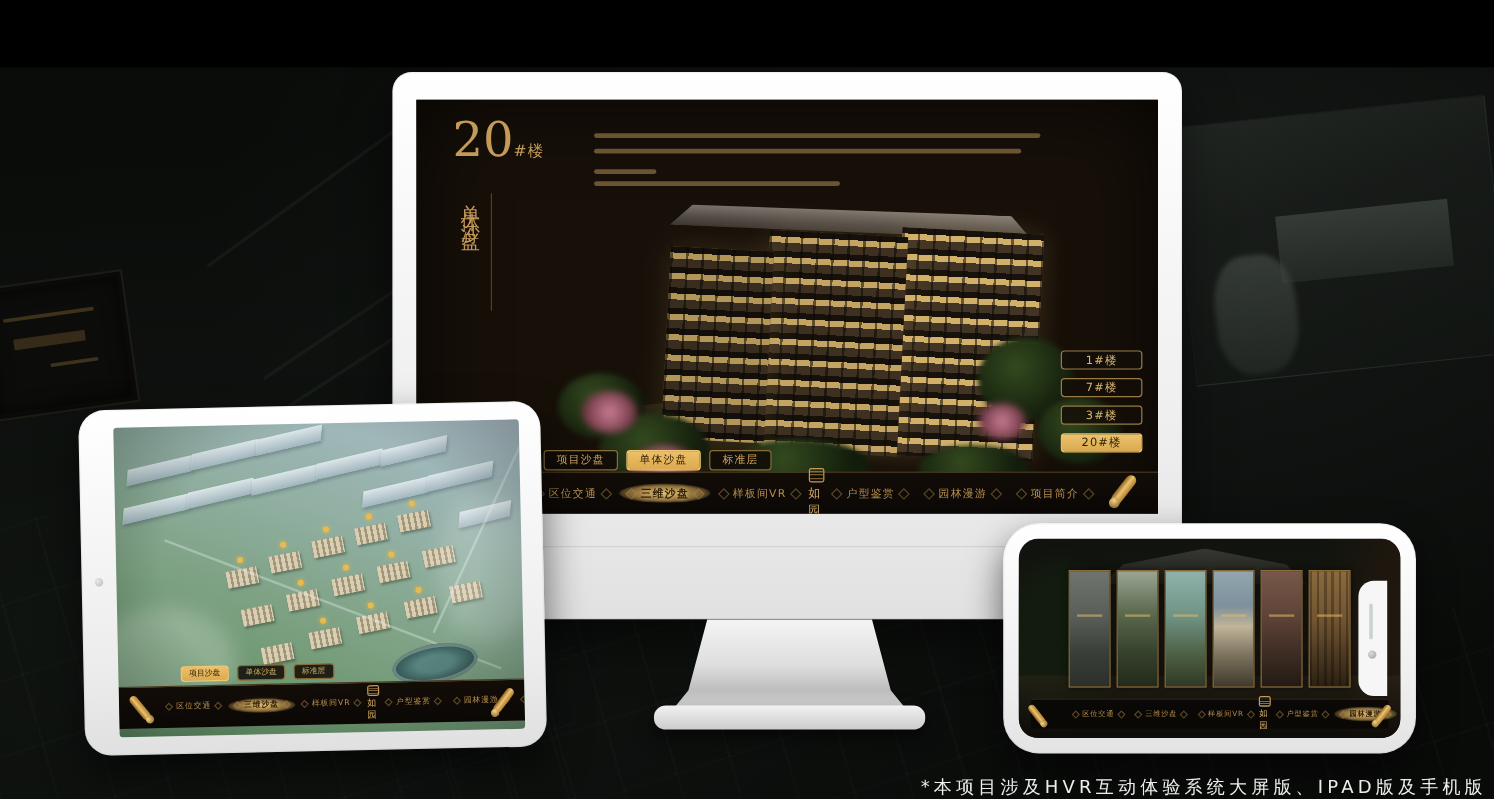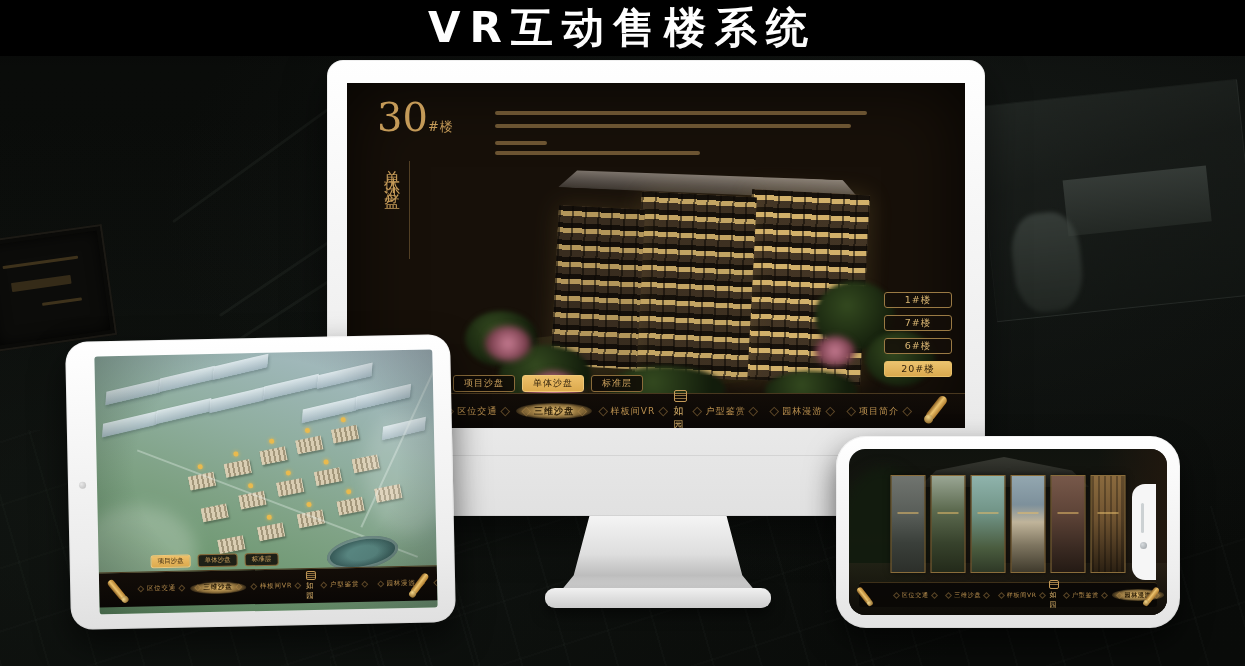--- a/index.html
+++ b/index.html
@@ -183,27 +183,26 @@
   </div>
   <div class="bg-photo" style="left:985px;top:92px;width:262px;height:215px;transform:rotate(-6deg);
        background:linear-gradient(170deg,rgba(46,52,48,.55) 0%,rgba(30,34,31,.5) 35%,rgba(18,22,19,.6) 100%);">
     <div style="position:absolute;left:30%;top:38%;width:55%;height:26%;
          background:linear-gradient(#3c423e,#262b27);opacity:.8;"></div>
     <div style="position:absolute;left:8%;top:52%;width:26%;height:46%;border-radius:40%;
          background:linear-gradient(#49514c,#2a302b);opacity:.6;filter:blur(2px);"></div>
   </div>
 
   <div class="abs title-band"></div>
-  <div class="abs page-title">VR互动售楼系统</div>
 
   <div class="abs monitor-bezel">
     <div class="abs chin-seam"></div>
     <div class="abs monitor-screen">
 
-      <div class="abs h-num"><span>30</span><span class="h-suffix">#楼</span></div>
+      <div class="abs h-num"><span>20</span><span class="h-suffix">#楼</span></div>
       <div class="abs h-vert">单体沙盘</div>
       <div class="abs h-vline"></div>
 
       <div class="desc-bar" style="left:148px;top:28px;width:372px;"></div>
       <div class="desc-bar" style="left:148px;top:41px;width:356px;"></div>
       <div class="desc-bar" style="left:148px;top:58px;width:52px;"></div>
       <div class="desc-bar" style="left:148px;top:68px;width:205px;"></div>
 
       <div class="abs platform"></div>
       <div class="abs building">
@@ -218,21 +217,21 @@
       <div class="tree" style="left:518px;top:248px;width:70px;height:55px;"></div>
       <div class="tree" style="left:258px;top:283px;width:120px;height:46px;"></div>
       <div class="tree" style="left:418px;top:288px;width:92px;height:40px;"></div>
       <div class="pink" style="left:138px;top:243px;width:46px;height:35px;"></div>
       <div class="pink" style="left:178px;top:288px;width:56px;height:38px;"></div>
       <div class="pink" style="left:468px;top:253px;width:40px;height:30px;"></div>
 
       <div class="abs bbtn-col">
         <button class="bbtn">1#楼</button>
         <button class="bbtn">7#楼</button>
-        <button class="bbtn">6#楼</button>
+        <button class="bbtn">3#楼</button>
         <button class="bbtn sel">20#楼</button>
       </div>
 
       <div class="abs tabs-row m-tabs">
         <div class="tab">项目沙盘</div>
         <div class="tab sel">单体沙盘</div>
         <div class="tab">标准层</div>
       </div>
 
       <div class="navbar m-navbar">
@@ -362,13 +361,14 @@
       <div class="scroll-icon p-scroll-l"></div>
       <div class="scroll-icon p-scroll-r"></div>
 
       <div class="abs ph-notch">
         <div class="abs ph-speaker"></div>
         <div class="abs ph-camera"></div>
       </div>
     </div>
   </div>
 
+  <div class="abs footnote">*本项目涉及HVR互动体验系统大屏版、IPAD版及手机版</div>
 </div>
 
 </body></html>

